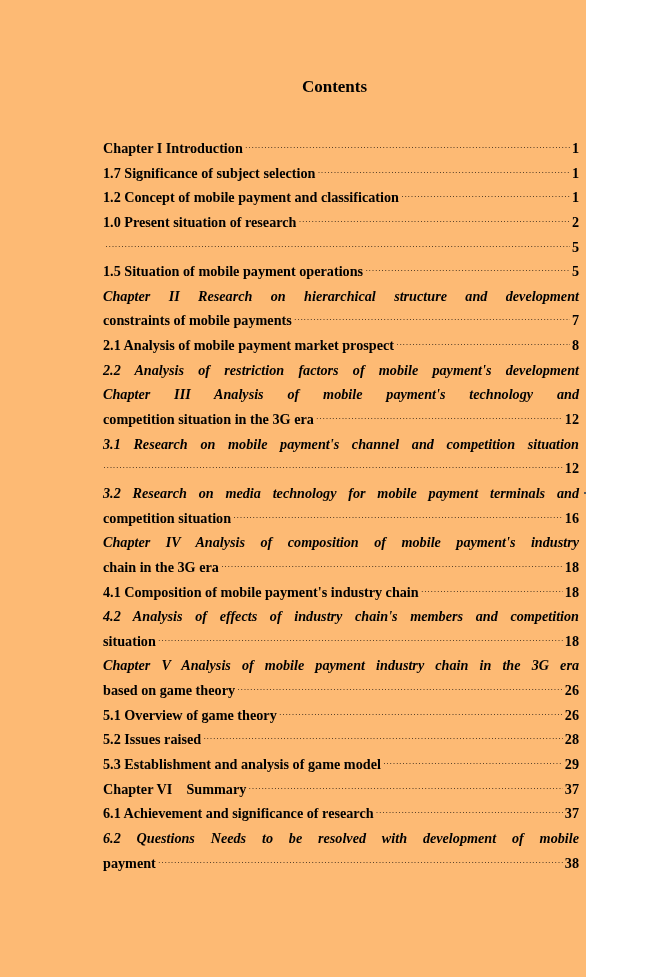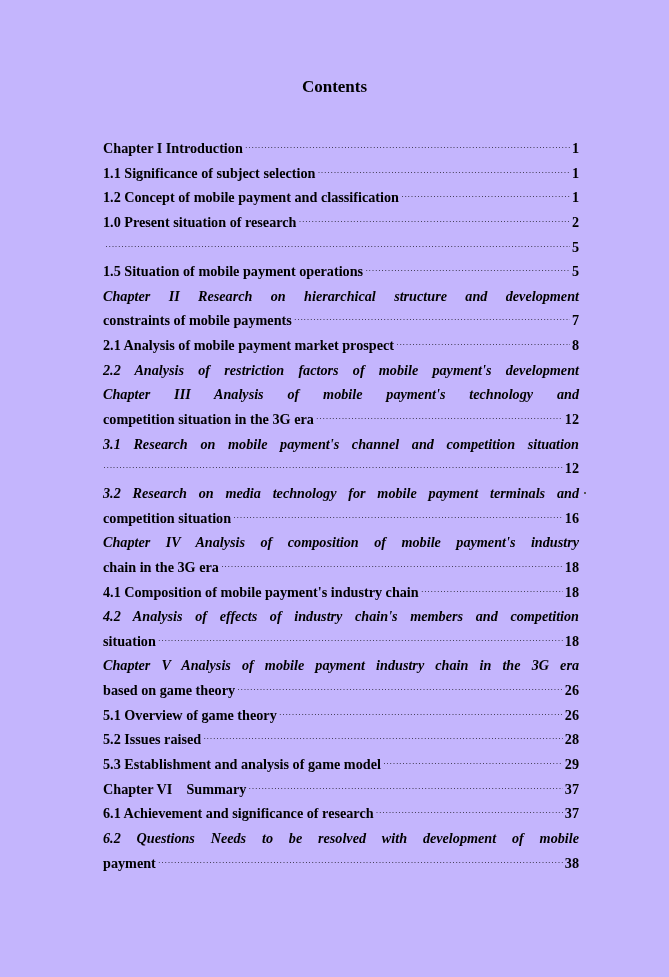--- a/index.html
+++ b/index.html
@@ -1,19 +1,19 @@
 <!DOCTYPE html>
 <html><head>
 <meta charset="utf-8">
 <style>
   html, body { margin: 0; padding: 0; background: #ffffff; }
   body { width: 669px; height: 977px; position: relative; overflow: hidden; }
   .page {
-    position: absolute; left: 0; top: 0; width: 669px; height: 977px;
-    background: #c4b5fd; color: #000;
+    position: absolute; left: 0; top: 0; width: 586px; height: 977px;
+    background: #fdba74; color: #000;
     font-family: "Liberation Serif", "DejaVu Serif", serif;
     font-weight: bold;
   }
   .title {
     position: absolute; top: 76px; left: 0; width: 669px;
     text-align: center; font-size: 17px; line-height: 22px;
   }
   .toc {
     position: absolute; left: 103px; top: 136px; width: 476px;
     font-size: 14.2px; line-height: 24.65px;
@@ -44,21 +44,21 @@
 
   <div class="toc">
 
     <div class="row">
       <span class="label">Chapter I Introduction</span>
       <span class="leader"></span>
       <span class="page-num">1</span>
     </div>
 
     <div class="row">
-      <span class="label">1.1 Significance of subject selection</span>
+      <span class="label">1.7 Significance of subject selection</span>
       <span class="leader"></span>
       <span class="page-num">1</span>
     </div>
 
     <div class="row">
       <span class="label">1.2 Concept of mobile payment and classification</span>
       <span class="leader"></span>
       <span class="page-num">1</span>
     </div>
 

